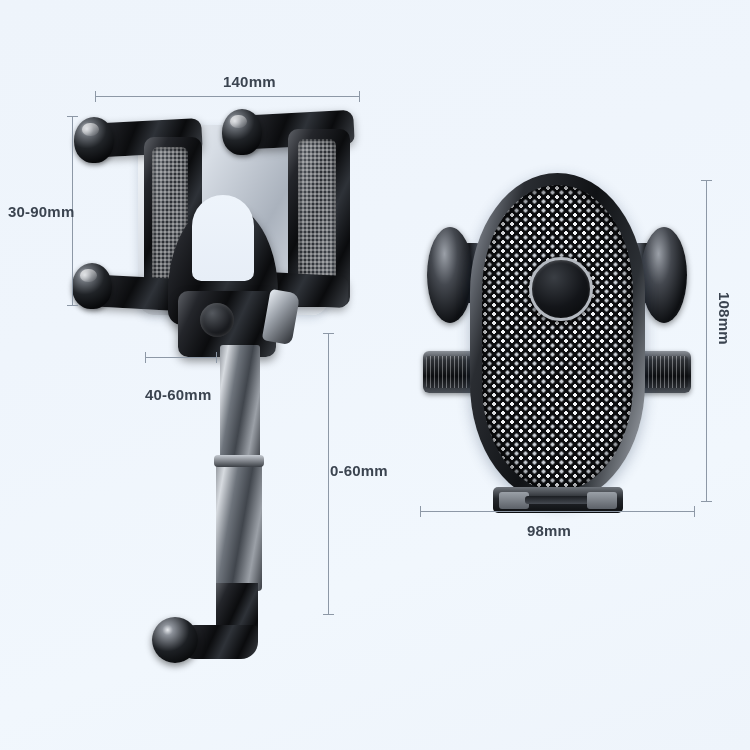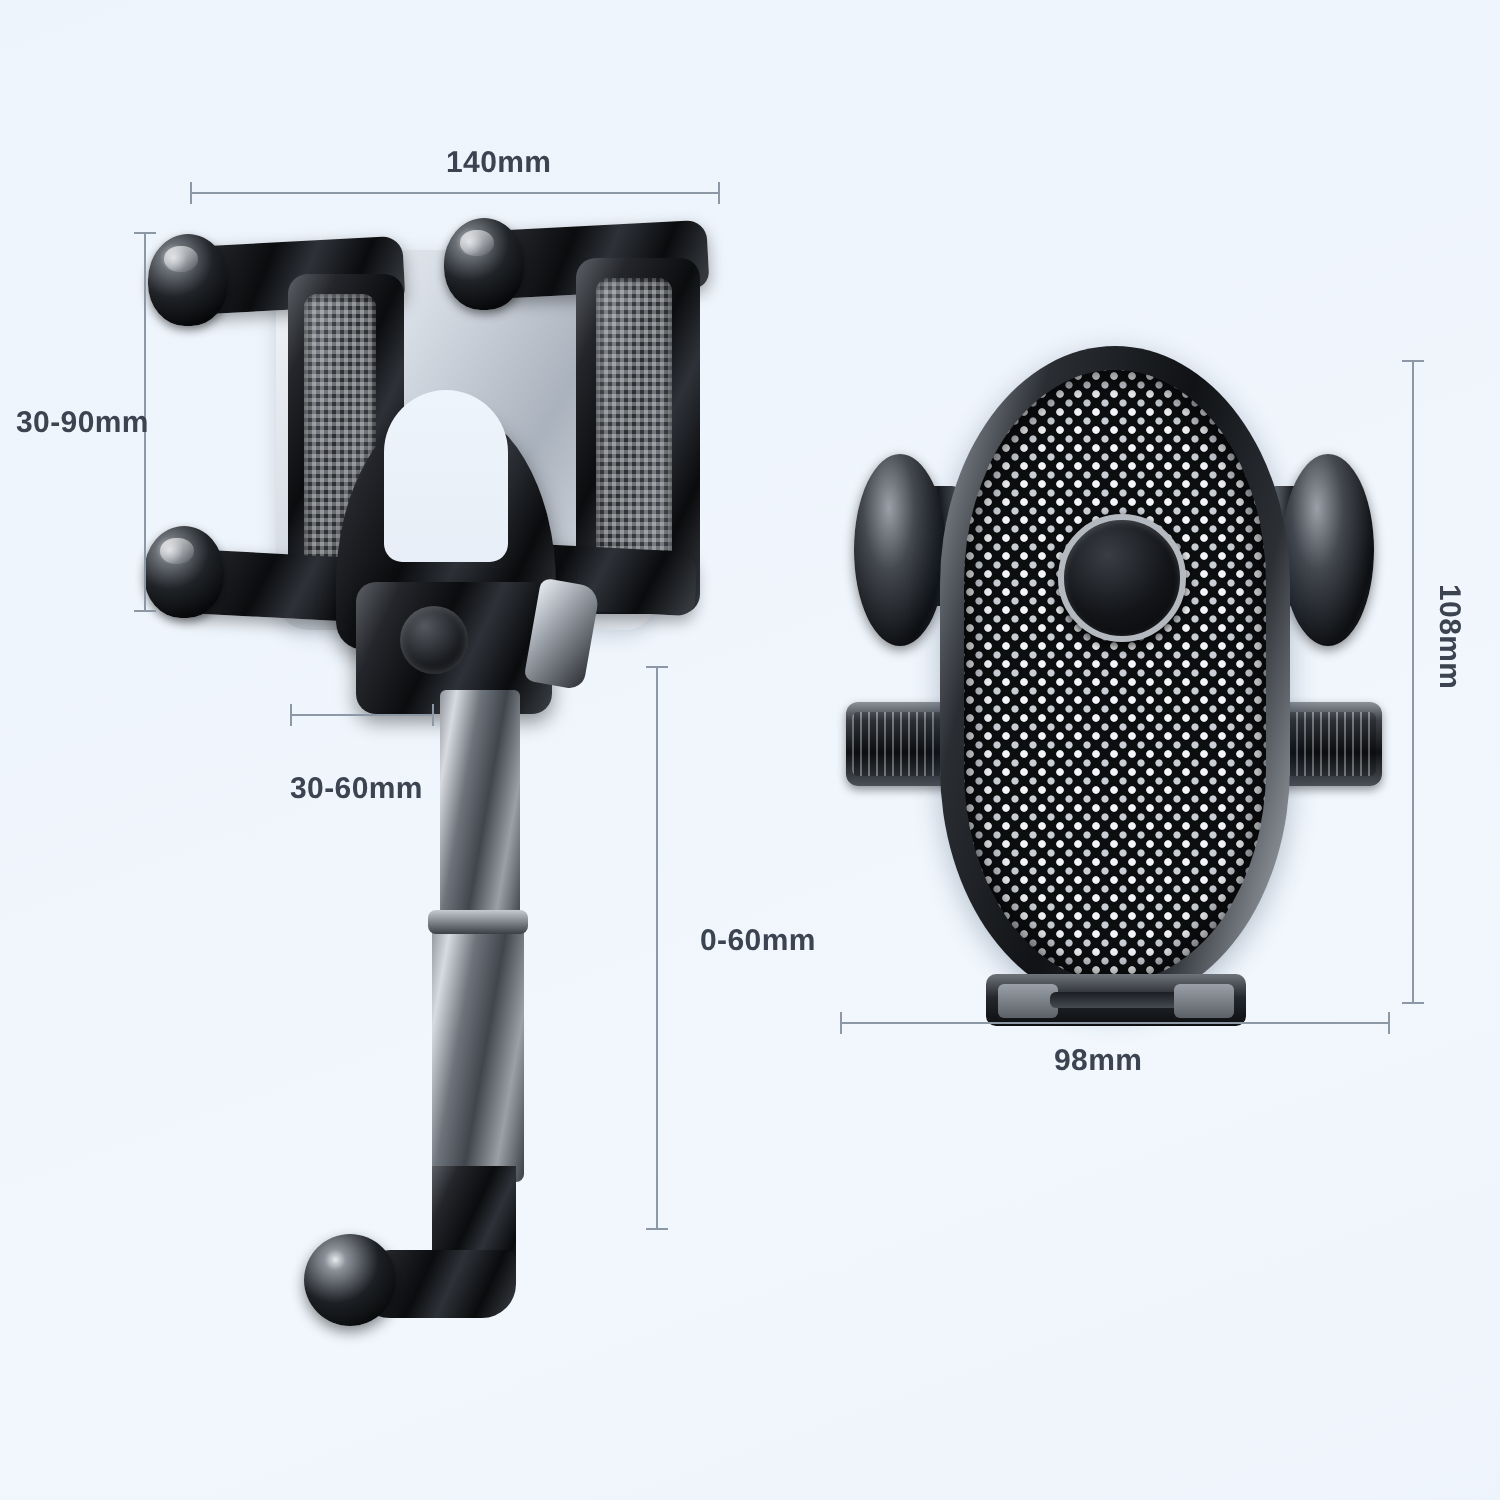--- a/index.html
+++ b/index.html
@@ -191,27 +191,27 @@
   <div class="dim-line-v" style="left:72px;top:116px;height:190px;">
     <span class="cap-h" style="top:0;"></span>
     <span class="cap-h" style="top:189px;"></span>
   </div>
   <div class="dim-label" style="left:8px;top:203px;">30-90mm</div>
 
   <div class="dim-line-h" style="left:145px;top:357px;width:72px;">
     <span class="cap-v" style="left:0;"></span>
     <span class="cap-v" style="left:71px;"></span>
   </div>
-  <div class="dim-label" style="left:145px;top:386px;">30-60mm</div>
+  <div class="dim-label" style="left:145px;top:386px;">40-60mm</div>
 
   <div class="dim-line-v" style="left:328px;top:333px;height:282px;">
     <span class="cap-h" style="top:0;"></span>
     <span class="cap-h" style="top:281px;"></span>
   </div>
-  <div class="dim-label" style="left:350px;top:462px;">0-60mm</div>
+  <div class="dim-label" style="left:330px;top:462px;">0-60mm</div>
 
   <div id="right-view">
 
     <div class="wing-neck" style="left:30px;top:78px;"></div>
     <div class="wing" style="left:2px;top:62px;"></div>
 
     <div class="wing-neck" style="left:208px;top:78px;"></div>
     <div class="wing" style="left:216px;top:62px;"></div>
 
     <div class="clamp" style="left:-2px;top:186px;">

